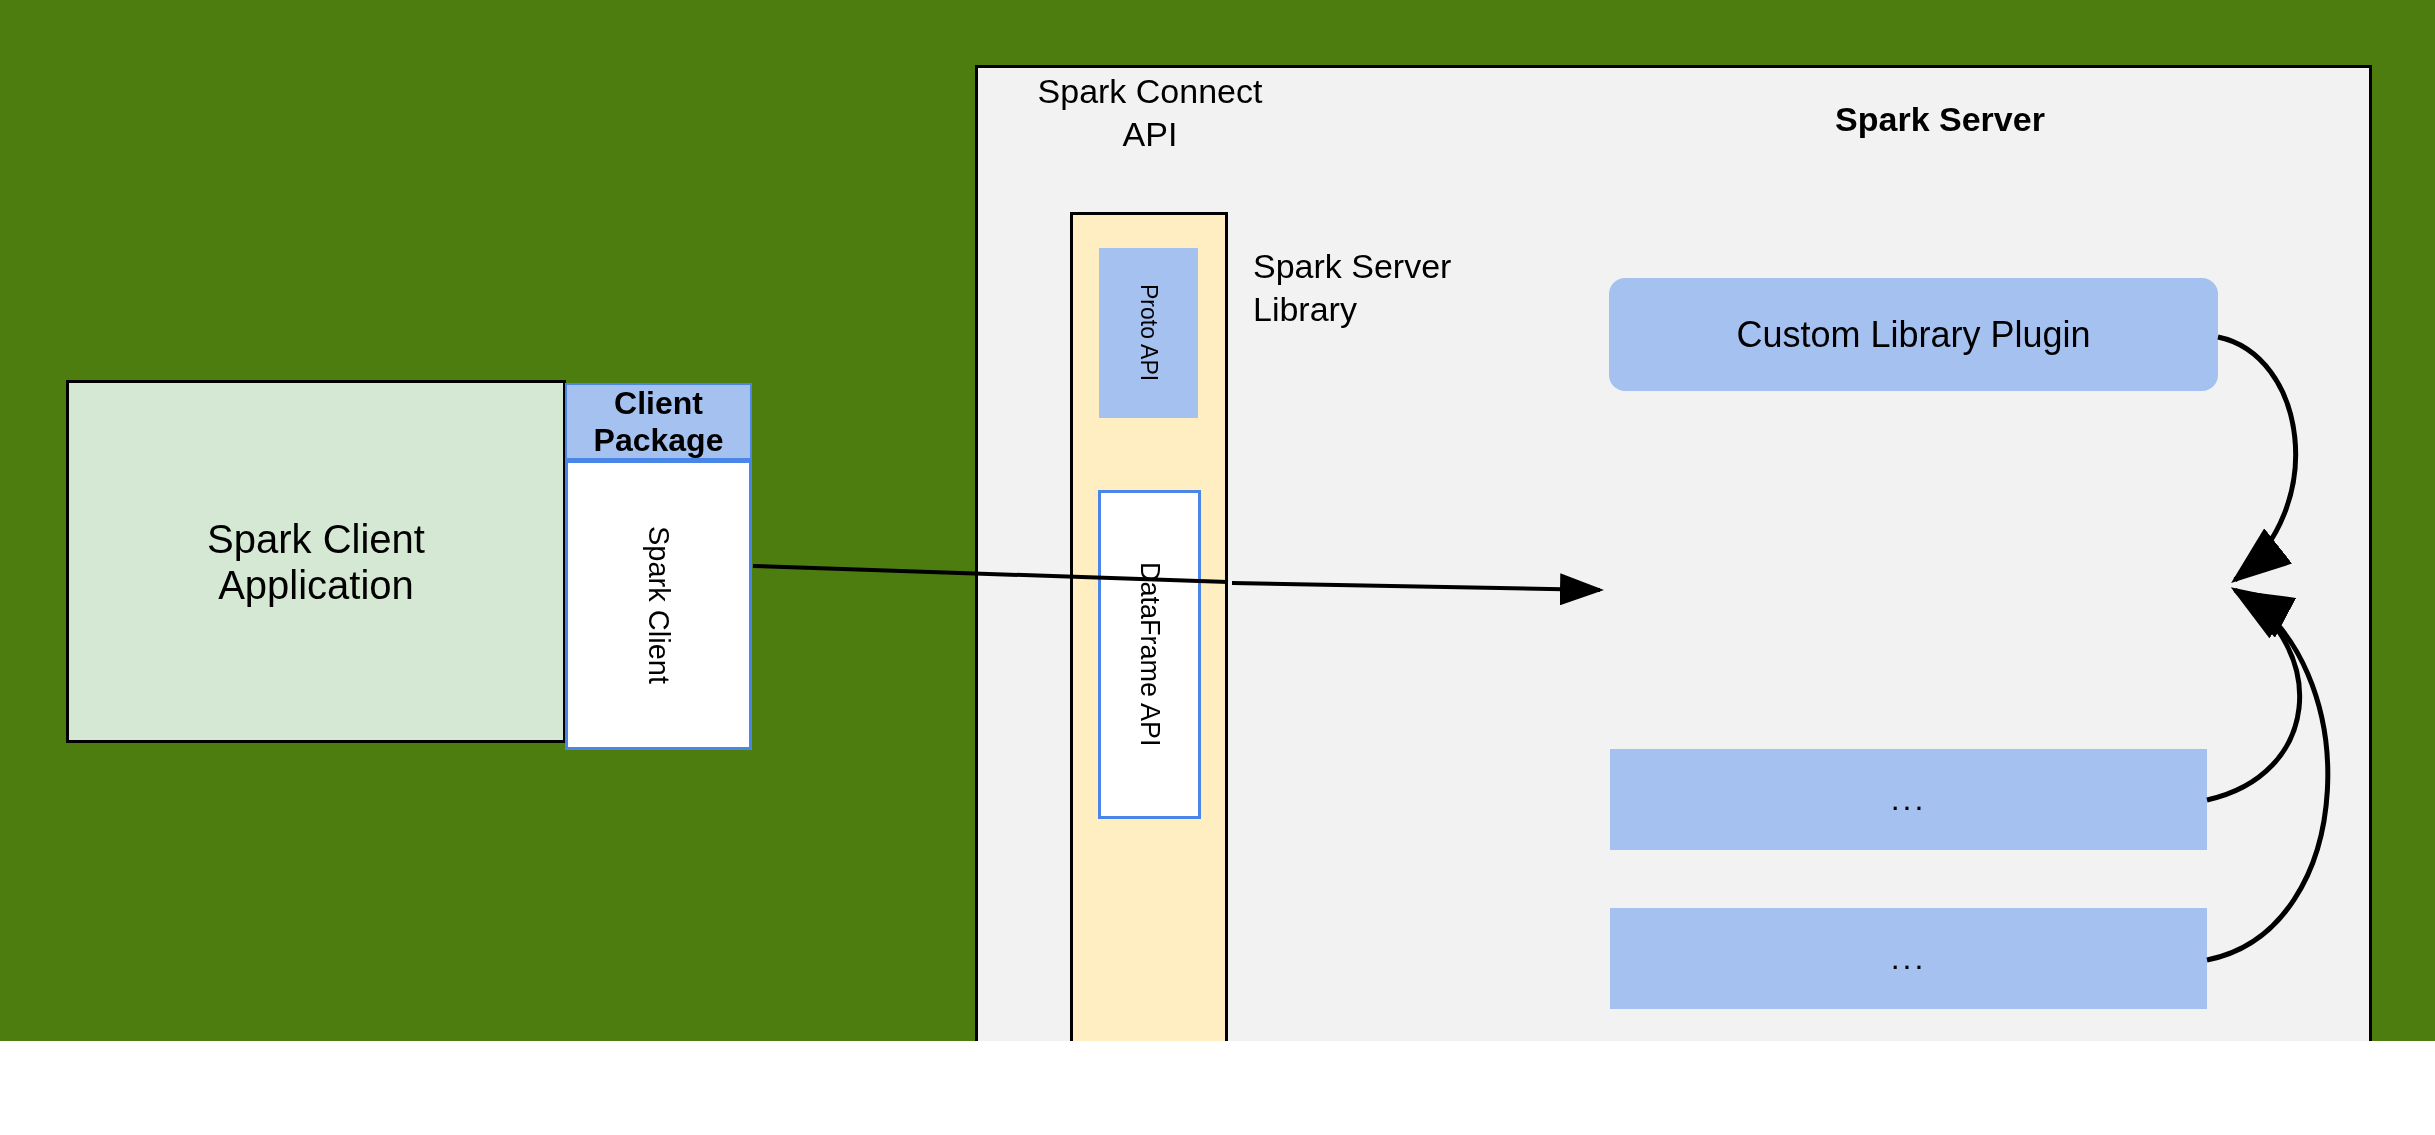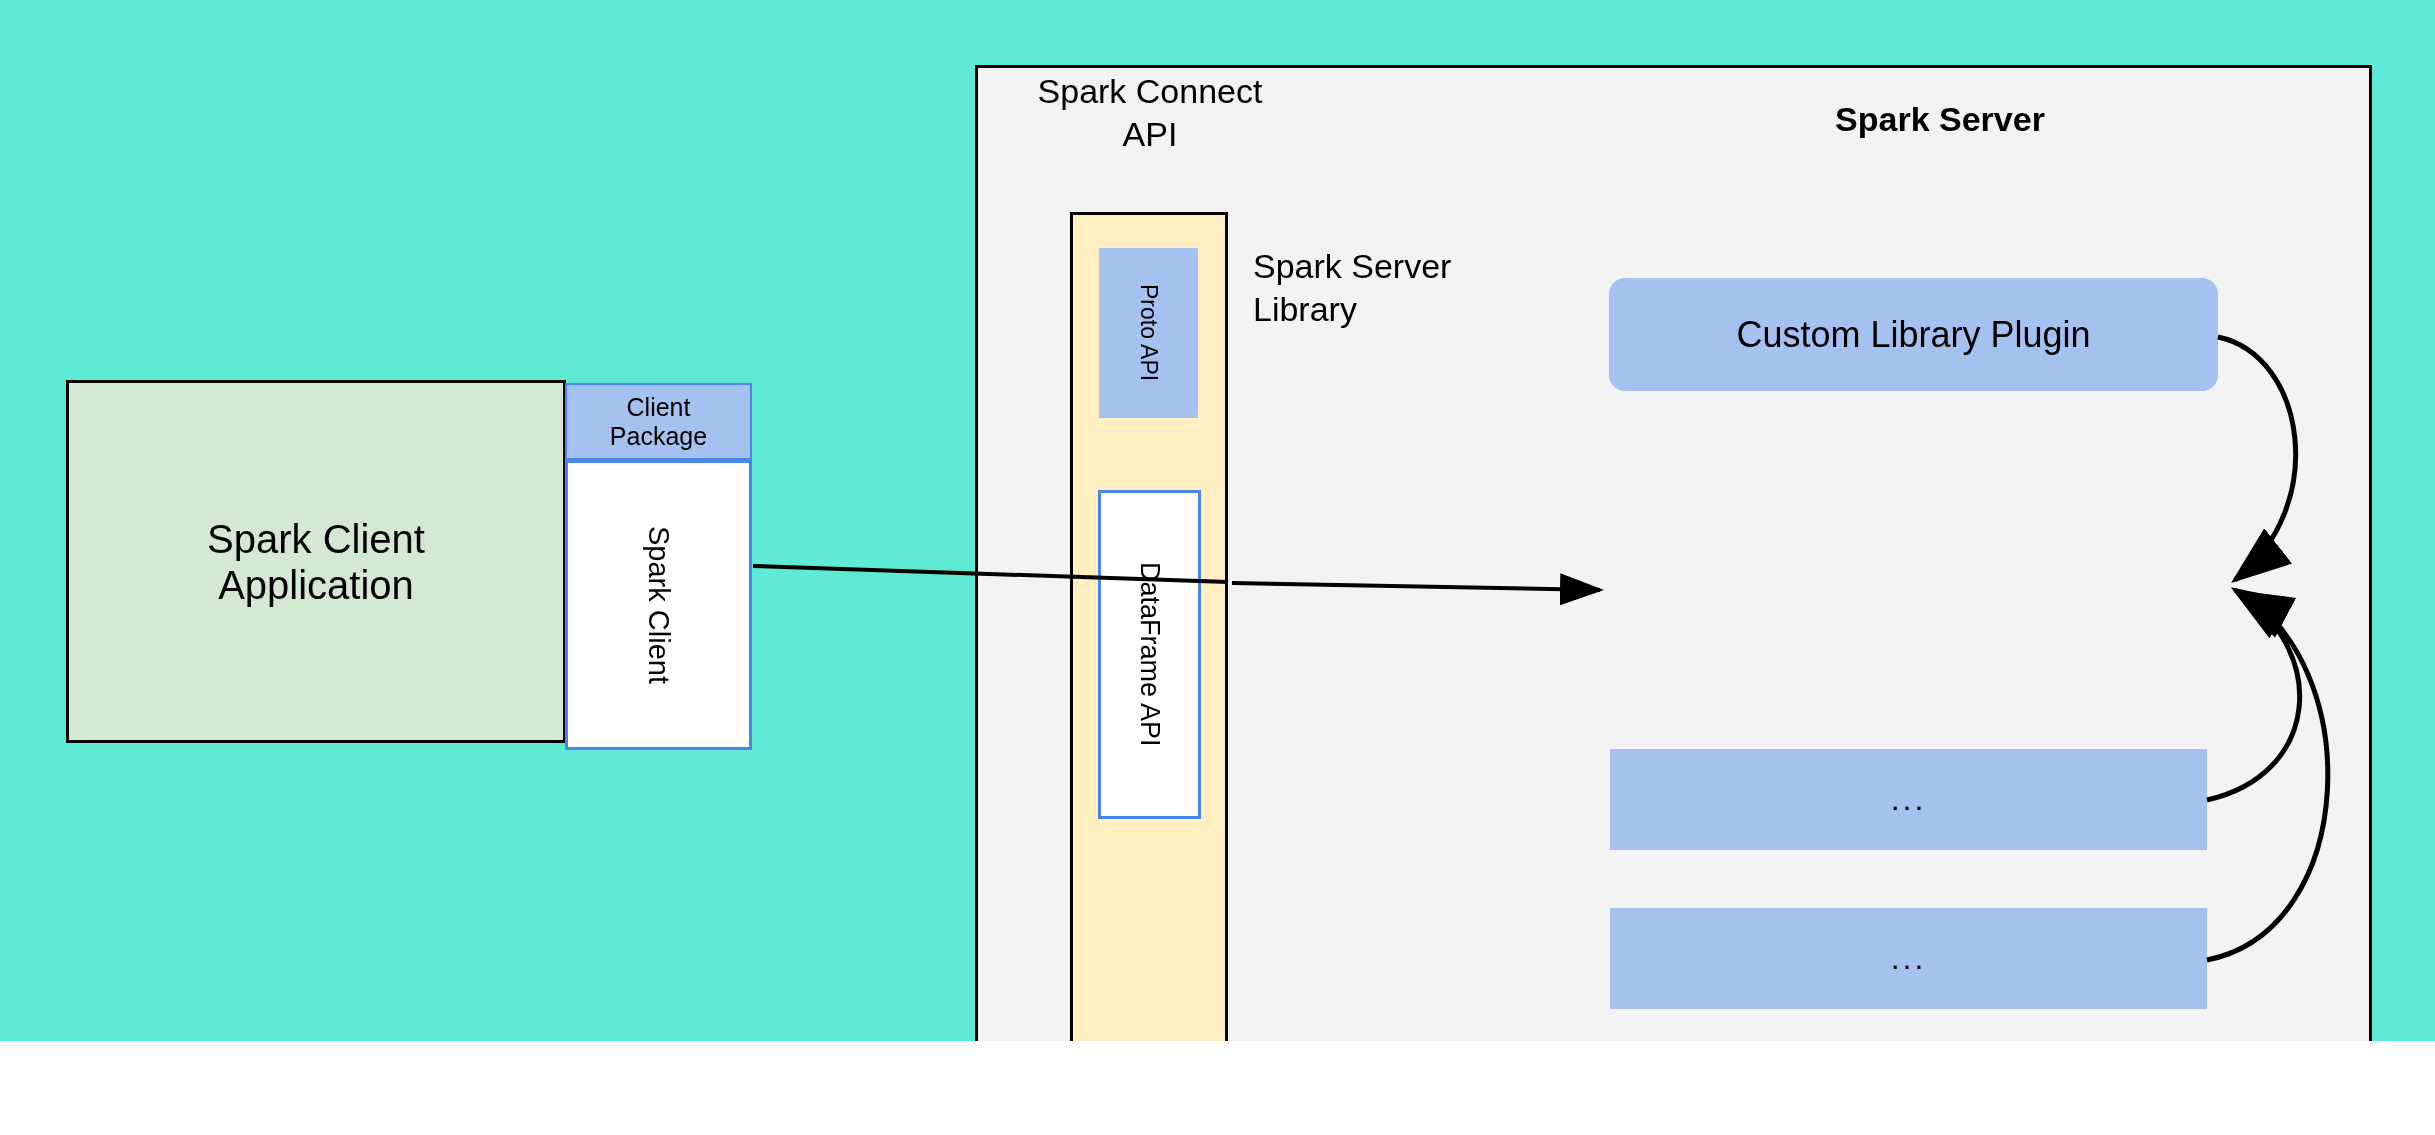--- a/index.html
+++ b/index.html
@@ -8,21 +8,21 @@
     background: #ffffff;
   }
   body {
     font-family: "Liberation Sans", sans-serif;
     -webkit-font-smoothing: antialiased;
   }
   #canvas {
     position: relative;
     width: 2435px;
     height: 1041px;
-    background: #5eead4;
+    background: #4d7c0f;
     overflow: hidden;
   }
 
   .box {
     position: absolute;
     box-sizing: border-box;
     display: flex;
     align-items: center;
     justify-content: center;
     text-align: center;
@@ -42,21 +42,22 @@
   }
 
   
   #client-package {
     left: 565px;
     top: 383px;
     width: 187px;
     height: 77px;
     background: #a5c1f0;
     border: 2px solid #4a86e8;
-    font-size: 25px;
+    font-size: 32px;
+    font-weight: bold;
   }
 
   
   #spark-client {
     left: 565px;
     top: 460px;
     width: 187px;
     height: 290px;
     background: #ffffff;
     border: 3px solid #4a86e8;

